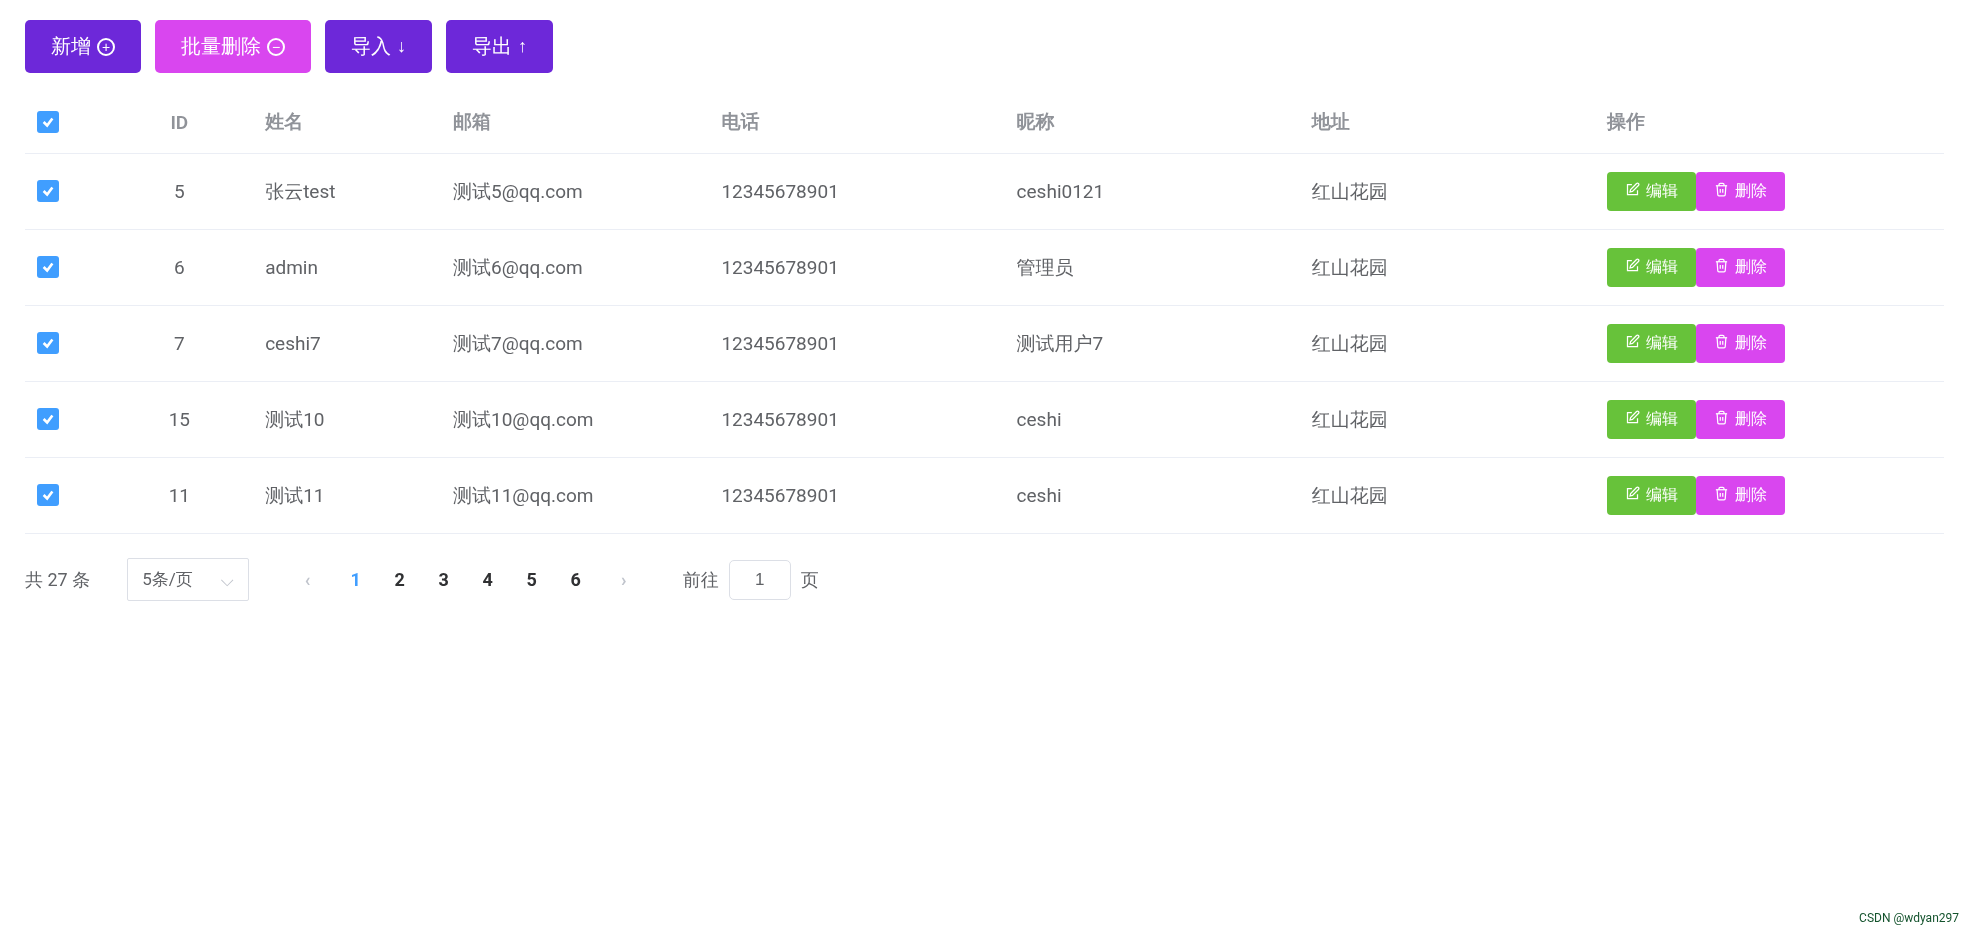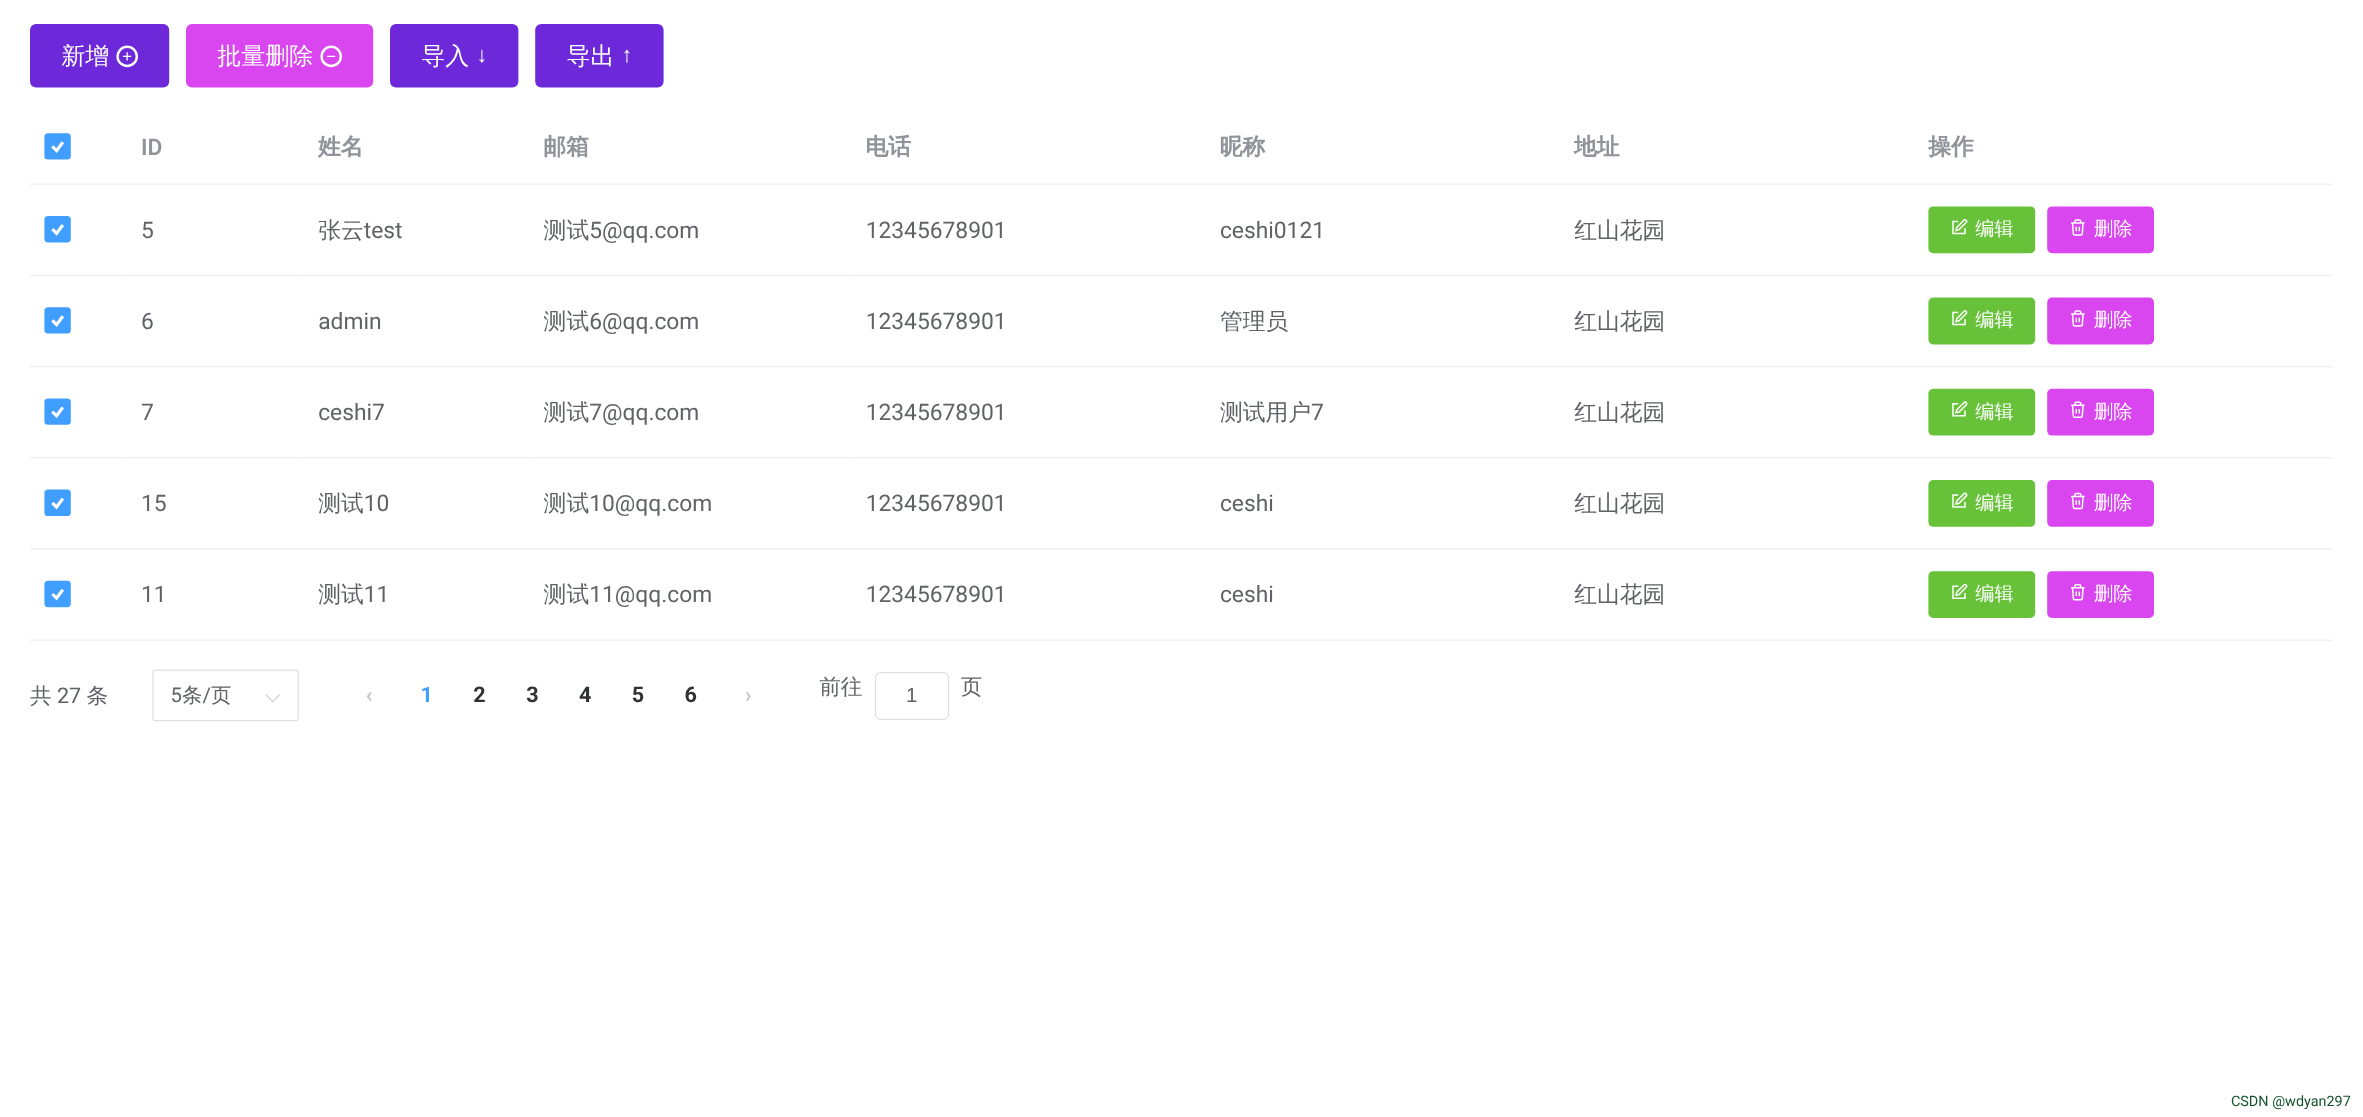--- a/index.html
+++ b/index.html
@@ -13,42 +13,42 @@
     .btn-small { padding: 9px 18px; font-size: 16px; border-radius: 4px; }
     
     .icon-circle-plus, .icon-circle-minus { display: inline-flex; width: 18px; height: 18px; border: 2px solid #fff; border-radius: 50%; align-items: center; justify-content: center; font-size: 14px; line-height: 1; }
     .icon-arrow { font-size: 18px; }
     
     table { width: 100%; border-collapse: collapse; }
     th, td { text-align: left; padding: 18px 12px; border-bottom: 1px solid #ebeef5; vertical-align: middle; }
     th { color: #909399; font-weight: 600; font-size: 19px; }
     td { color: #606266; font-size: 19px; }
     .col-check { width: 60px; }
-    .col-id { width: 110px; }
+    .col-id { width: 110px; text-align: center; }
     .col-name { width: 140px; }
     .col-email { width: 200px; word-break: break-all; }
     .col-phone { width: 220px; }
     .col-nick { width: 220px; }
     .col-addr { width: 220px; }
     .col-actions { width: 260px; }
     
     .checkbox { width: 22px; height: 22px; background: #409eff; border-radius: 3px; display: inline-flex; align-items: center; justify-content: center; cursor: pointer; }
     .checkbox svg { width: 14px; height: 14px; stroke: #fff; stroke-width: 3; fill: none; }
     
-    .action-btns { display: flex; gap: 10px; }
+    .action-btns { display: flex; }
     .edit-icon, .delete-icon { display: inline-block; }
     
     .pagination { display: flex; align-items: center; gap: 37px; margin-top: 24px; font-size: 18px; color: #606266; flex-wrap: wrap; }
     .page-select { display: inline-flex; align-items: center; border: 1px solid #dcdfe6; border-radius: 2px; padding: 9px 14px; gap: 28px; cursor: pointer; font-size: 17px; color: #606266; }
     .page-select .chev { color: #c0c4cc; }
     .pager-list { display: flex; align-items: center; gap: 4px; }
     .pager-item { min-width: 44px; height: 40px; display: inline-flex; align-items: center; justify-content: center; cursor: pointer; font-weight: 700; font-size: 18px; color: #303133; border-radius: 3px; }
     .pager-item.active { color: #409eff; }
     .pager-arrow { color: #c0c4cc; font-size: 18px; font-weight: 700; }
-    .jump { display: flex; align-items: flex-start; gap: 10px; }
+    .jump { display: flex; align-items: center; gap: 10px; }
     .jump-input { width: 62px; height: 40px; border: 1px solid #dcdfe6; border-radius: 5px; text-align: center; font-size: 17px; color: #606266; }
     
     .watermark { position: fixed; bottom: 6px; right: 10px; font-size: 12px; color: #14532d; }
   </style>
 </head>
 <body>
 
 <div class="toolbar">
   <button class="btn btn-primary">
     <span>新增</span>

